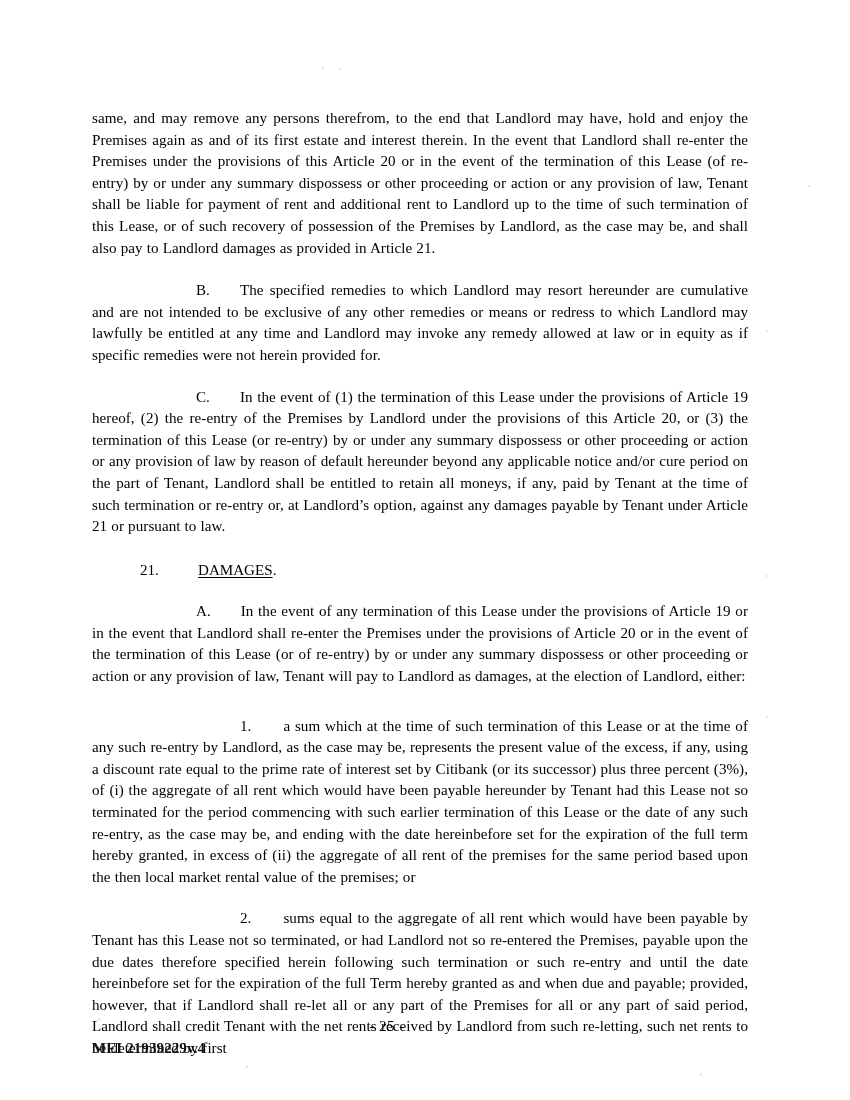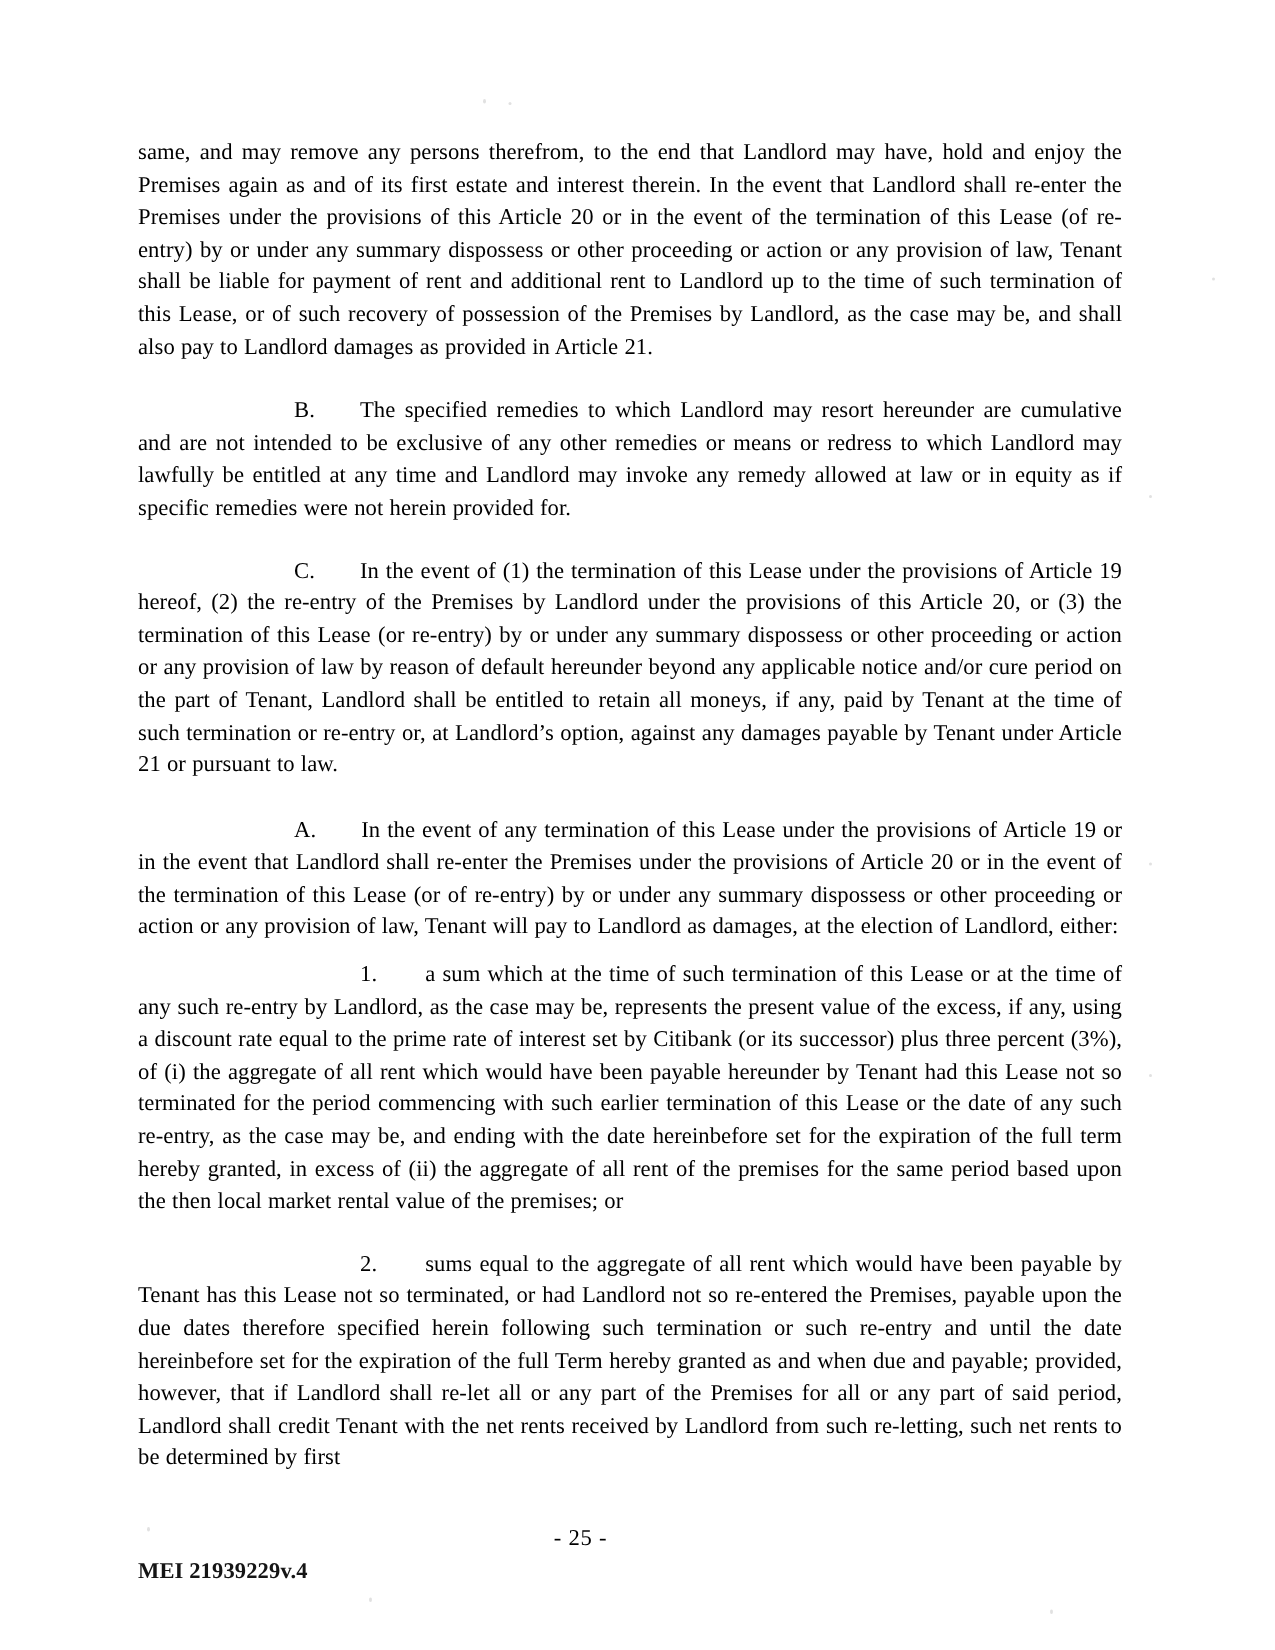--- a/index.html
+++ b/index.html
@@ -23,21 +23,21 @@
     top: 0;
     width: 850px;
     height: 1100px;
     background: #ffffff;
   }
 
   
   .content {
     position: absolute;
     left: 92px;
-    top: 92px;
+    top: 108px;
     width: 656px;
   }
 
   .para {
     font-size: 15.1px;
     line-height: 21.6px;
     text-align: justify;
     text-justify: inter-word;
     margin: 0 0 20px 0;
     letter-spacing: 0.05px;
@@ -55,21 +55,21 @@
   }
 
   .para.no-indent {
     text-indent: 0;
   }
 
   
   .gap-a { margin-bottom: 21px; }
   .gap-b { }
   .gap-c { margin-bottom: 22px; }
-  .gap-d { margin-bottom: 10px; }
+  .gap-d { margin-bottom: 28px; }
   .gap-e { }
 
   .label-gap {
     display: inline-block;
     width: 30px;
   }
   .label-gap-wide {
     display: inline-block;
     width: 32px;
   }
@@ -143,20 +143,21 @@
   <span class="speck" style="left:700px; top:1073px; width:2px; height:3px;"></span>
 
   <div class="content">
 
     <p class="para no-indent gap-a">same, and may remove any persons therefrom, to the end that Landlord may have, hold and enjoy the Premises again as and of its first estate and interest therein.  In the event that Landlord shall re-enter the Premises under the provisions of this Article 20 or in the event of the termination of this Lease (of  re-entry) by or under any summary dispossess or other proceeding or action or any provision of law, Tenant shall be liable for payment of rent and additional rent to Landlord up to the time of such termination of this Lease, or of such recovery of possession of the Premises by Landlord, as the case may be, and shall also pay to Landlord damages as provided in Article 21.</p>
 
     <p class="para indent-letter gap-b"><span>B.</span><span class="label-gap"></span><span>The specified remedies to which Landlord may resort hereunder are cumulative and are not intended to be exclusive of any other remedies or means or redress to which Landlord may lawfully be entitled at any time and Landlord may invoke any remedy allowed at law or in equity as if specific remedies were not herein provided for.</span></p>
 
     <p class="para indent-letter gap-c"><span>C.</span><span class="label-gap"></span><span>In the event of (1) the termination of this Lease under the provisions of Article 19 hereof, (2) the re-entry of the Premises by Landlord under the provisions of this Article 20, or (3) the termination of this Lease (or re-entry) by or under any summary dispossess or other proceeding or action or any provision of law by reason of default hereunder beyond any applicable notice and/or cure period on the part of Tenant, Landlord shall be entitled to retain all moneys, if any, paid by Tenant at the time of such termination or re-entry or, at Landlord’s option, against any damages payable by Tenant under Article 21 or pursuant to law.</span></p>
 
+    <div class="section-heading"><span class="section-num">21.</span><span class="section-title-underline">DAMAGES</span><span>.</span></div>
 
     <p class="para indent-letter gap-d"><span>A.</span><span class="label-gap"></span><span>In the event of any termination of this Lease under the provisions of Article 19 or in the event that Landlord shall re-enter the Premises under the provisions of Article 20 or in the event of the termination of this Lease (or of re-entry) by or under any summary dispossess or other proceeding or action or any provision of law, Tenant will pay to Landlord as damages, at the election of Landlord, either:</span></p>
 
     <p class="para indent-number gap-e"><span>1.</span><span class="label-gap-wide"></span><span>a sum which at the time of such termination of this Lease or at the time of any such re-entry by Landlord, as the case may be, represents the present value of the excess, if any, using a discount rate equal to the prime rate of interest set by Citibank (or its successor) plus three percent (3%), of (i) the aggregate of all rent which would have been payable hereunder by Tenant had this Lease not so terminated for the period commencing with such earlier termination of this Lease or the date of any such re-entry, as the case may be, and ending with the date hereinbefore set for the expiration of the full term hereby granted, in excess of (ii) the aggregate of all rent of the premises for the same period based upon the then local market rental value of the premises; or</span></p>
 
     <p class="para indent-number"><span>2.</span><span class="label-gap-wide"></span><span>sums equal to the aggregate of all rent which would have been payable by Tenant has this Lease not so terminated, or had Landlord not so re-entered the Premises, payable upon the due dates therefore specified herein following such termination or such re-entry and until the date hereinbefore set for the expiration of the full Term hereby granted as and when due and payable; provided, however, that if Landlord shall re-let all or any part of the Premises for all or any part of said period, Landlord shall credit Tenant with the net rents received by Landlord from such re-letting, such net rents to be determined by first</span></p>
 
   </div>
 
   <div class="footer">

